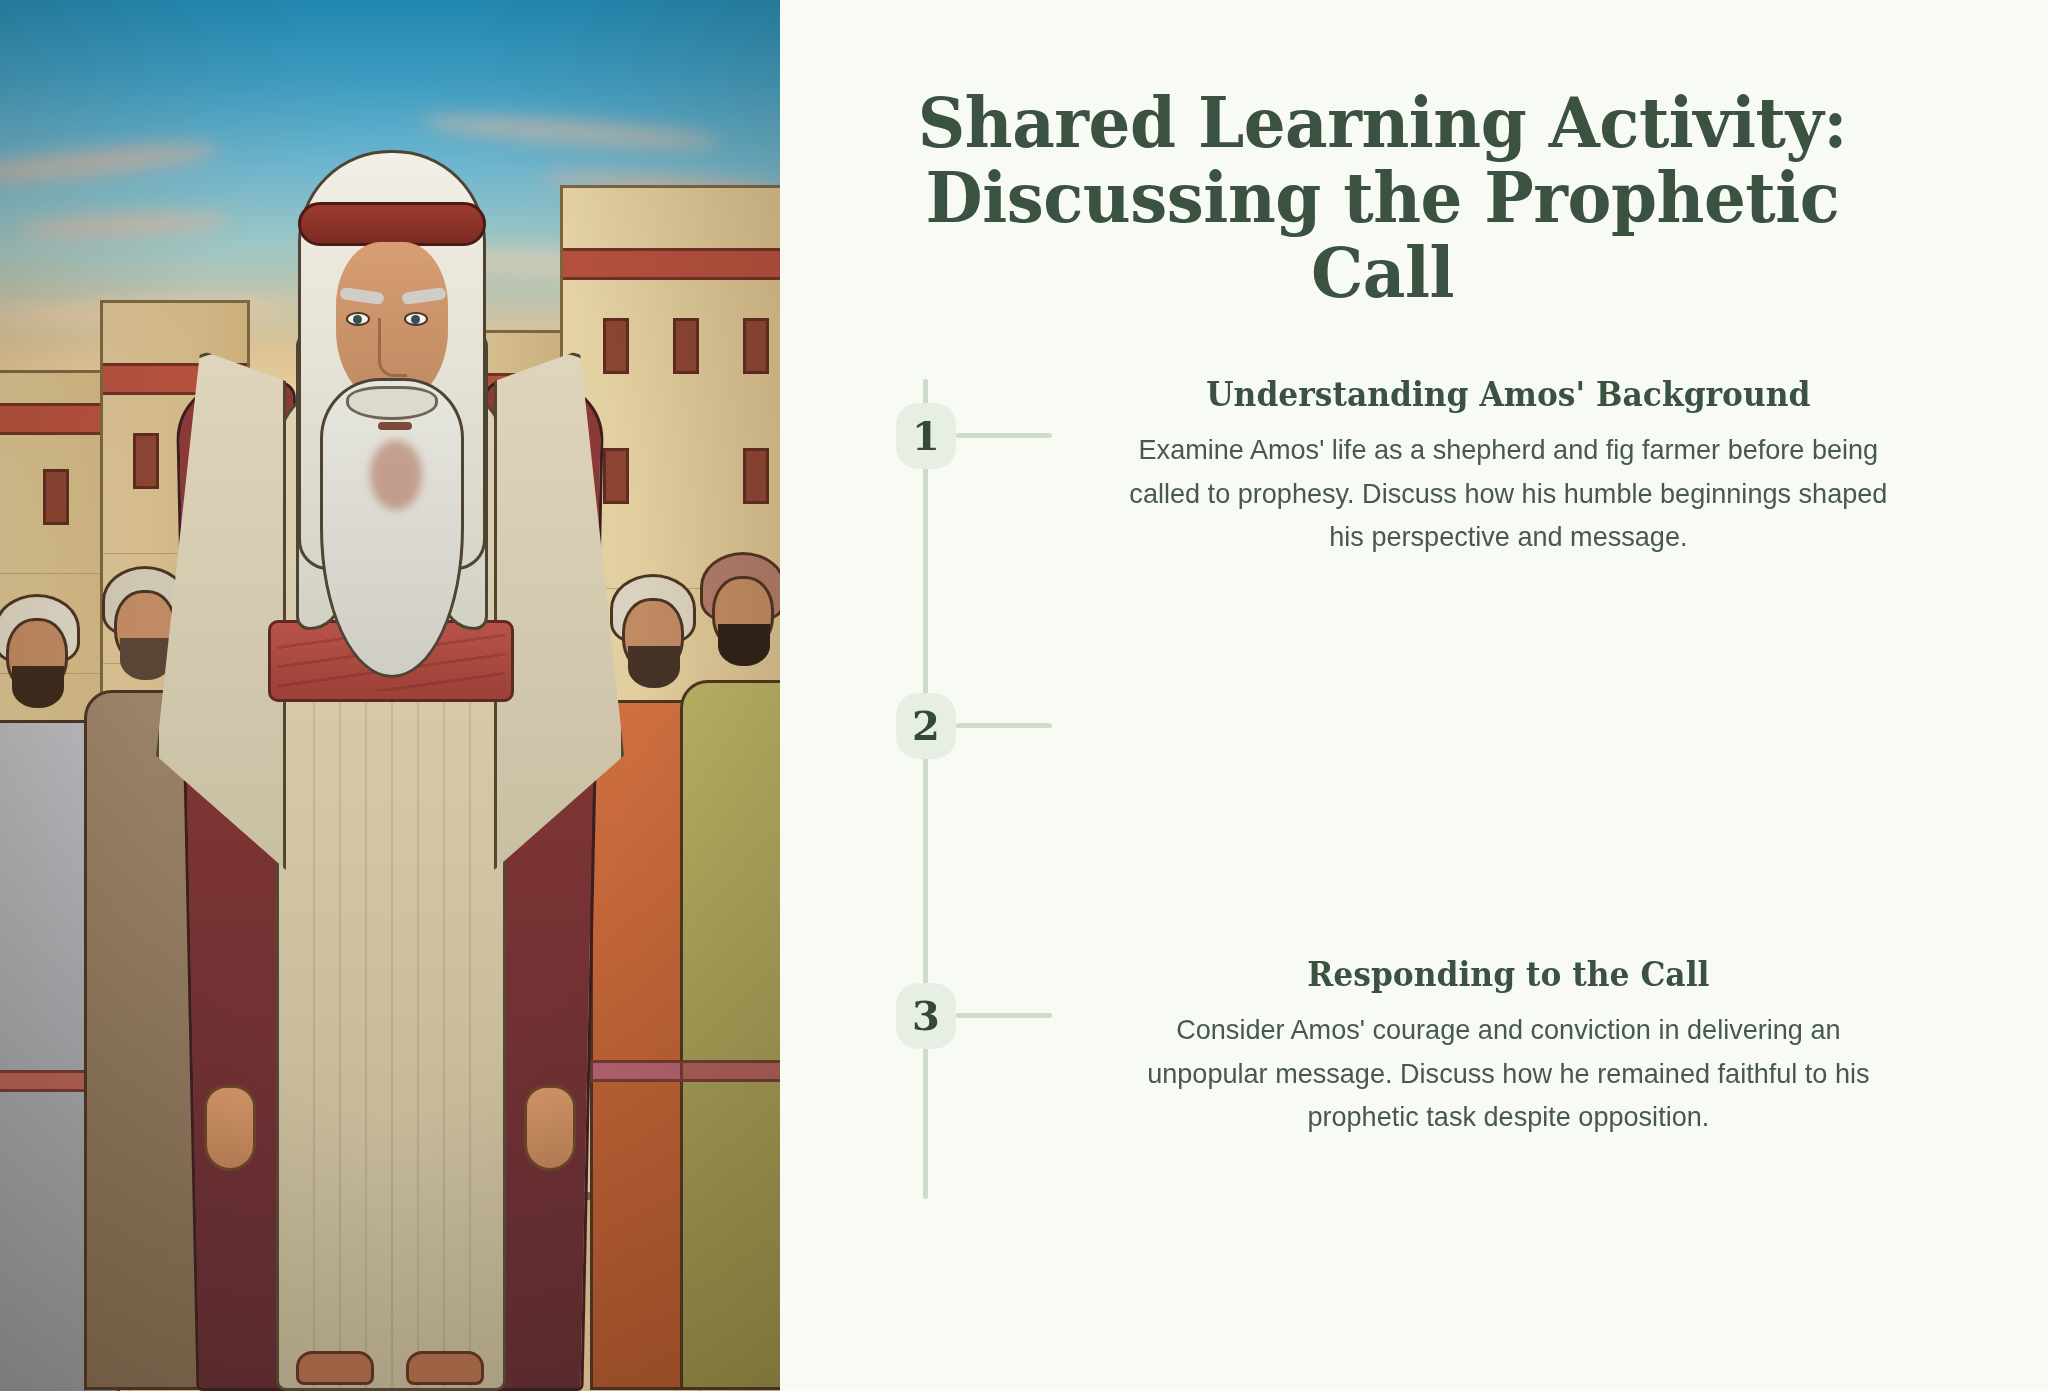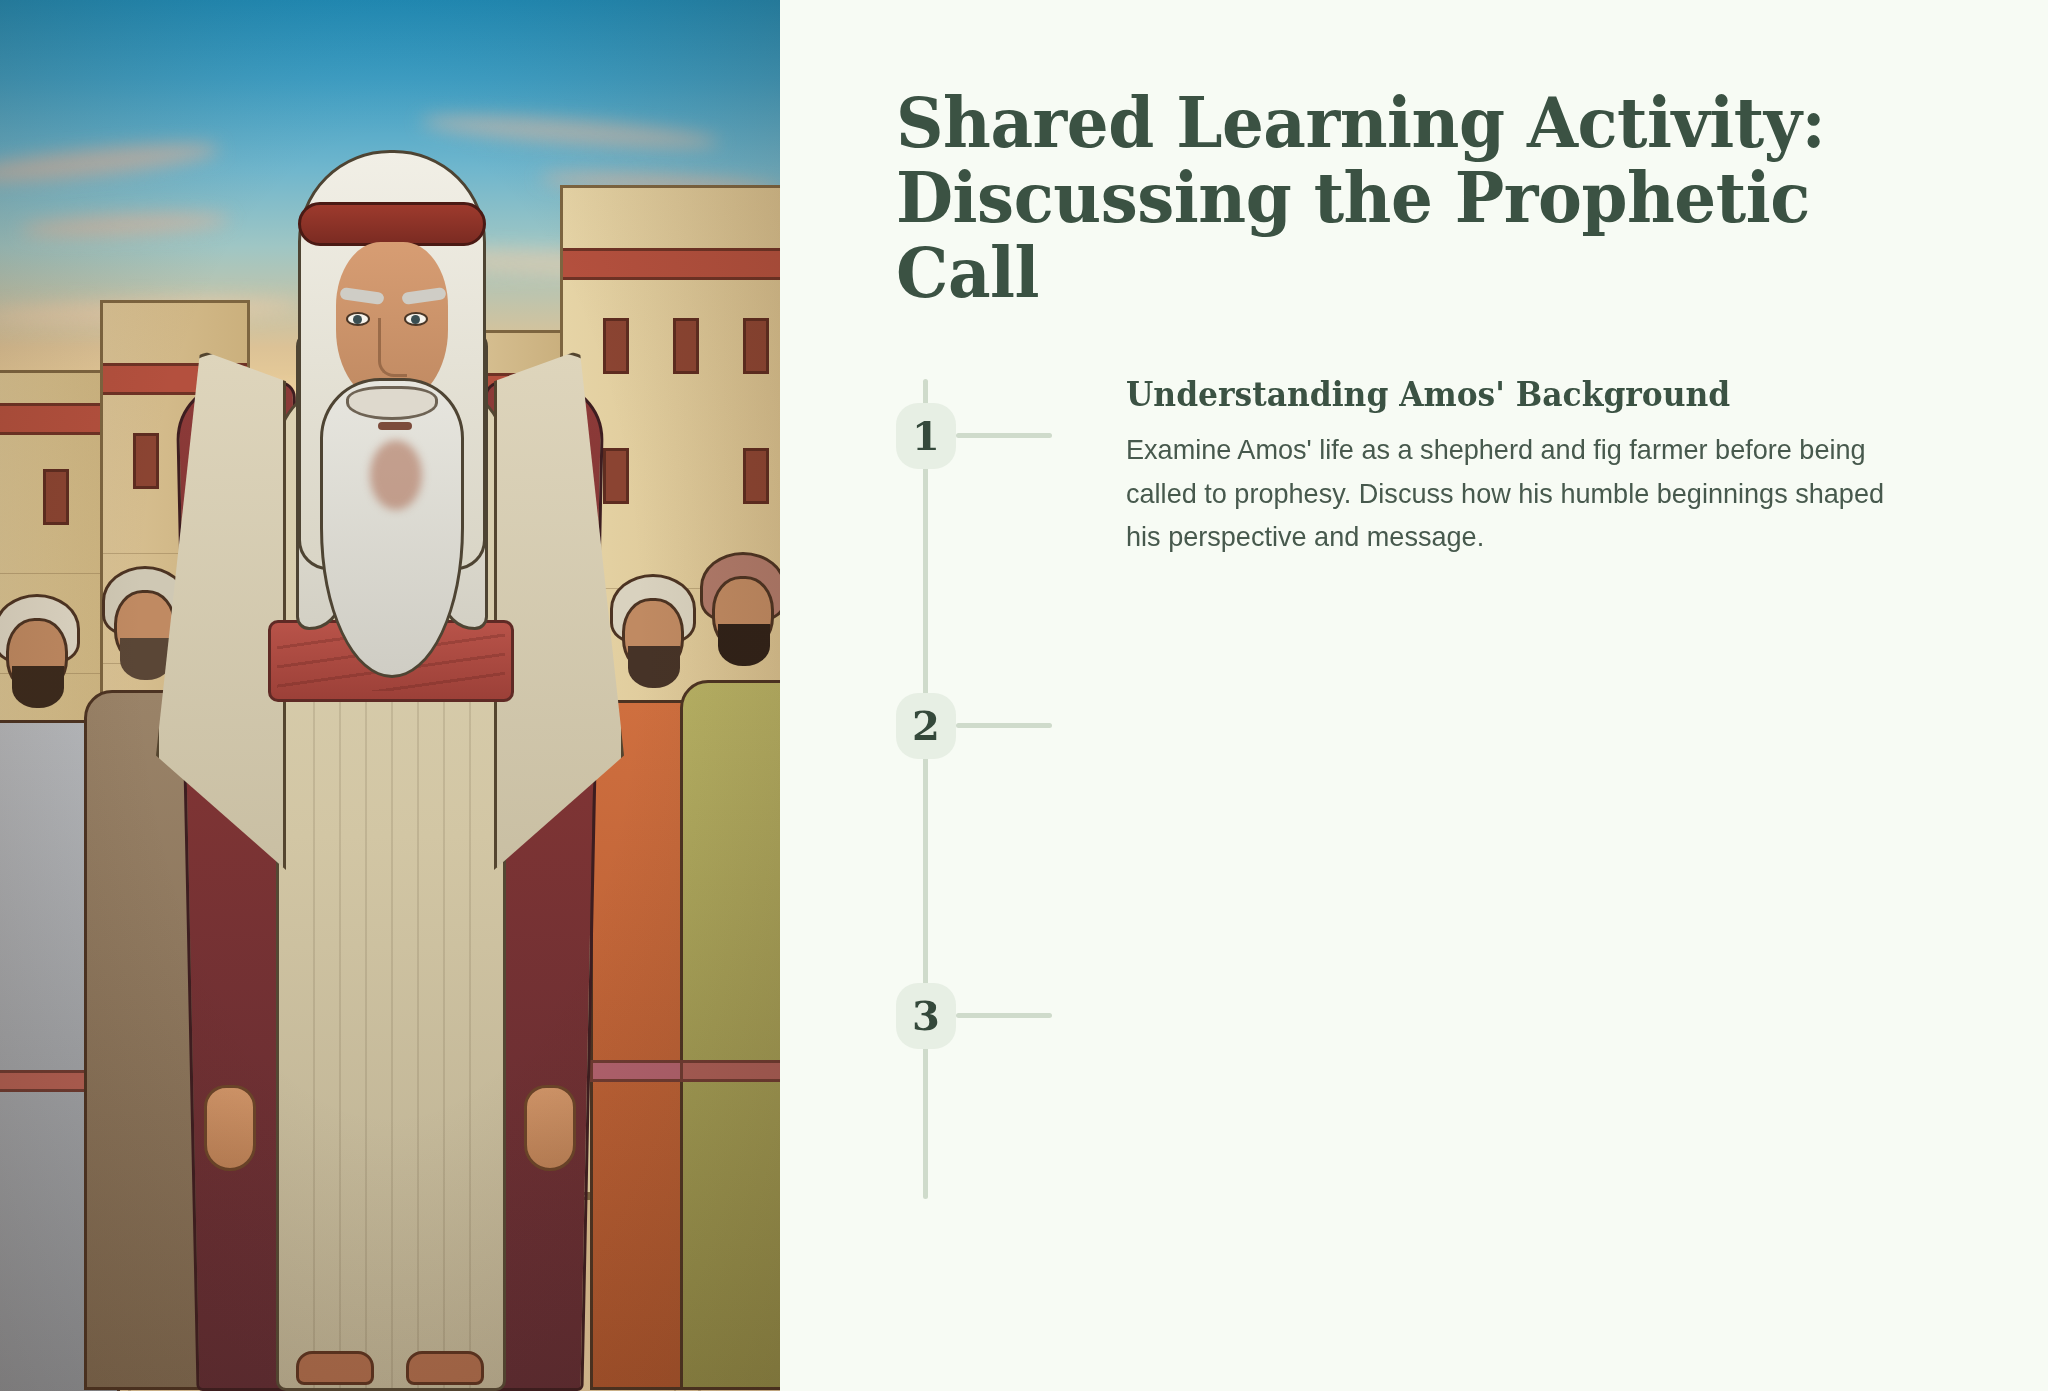--- a/index.html
+++ b/index.html
@@ -304,20 +304,21 @@
     pointer-events: none;
   }
 
   
   .content {
     position: relative;
     flex: 1 1 auto;
     background: #f7fbf4;
     padding: 86px 117px 60px 116px;
     box-sizing: border-box;
+    text-align: center;
   }
 
   .page-title {
     margin: 0;
     font-family: "DejaVu Serif", "Liberation Serif", serif;
     font-weight: 700;
     font-size: 70px;
     line-height: 1.07;
     letter-spacing: -0.5px;
     color: #3b5243;
@@ -529,17 +530,21 @@
       </div>
 
       <div class="step">
         <div class="step-badge">2</div>
         <div class="step-connector"></div>
       </div>
 
       <div class="step">
         <div class="step-badge">3</div>
         <div class="step-connector"></div>
+        <div class="step-text">
+          <h2 class="step-heading">Responding to the Call</h2>
+          <p class="step-body">Consider Amos' courage and conviction in delivering an unpopular message. Discuss how he remained faithful to his prophetic task despite opposition.</p>
+        </div>
       </div>
 
     </div>
   </div>
 </div>
 
 </body></html>

